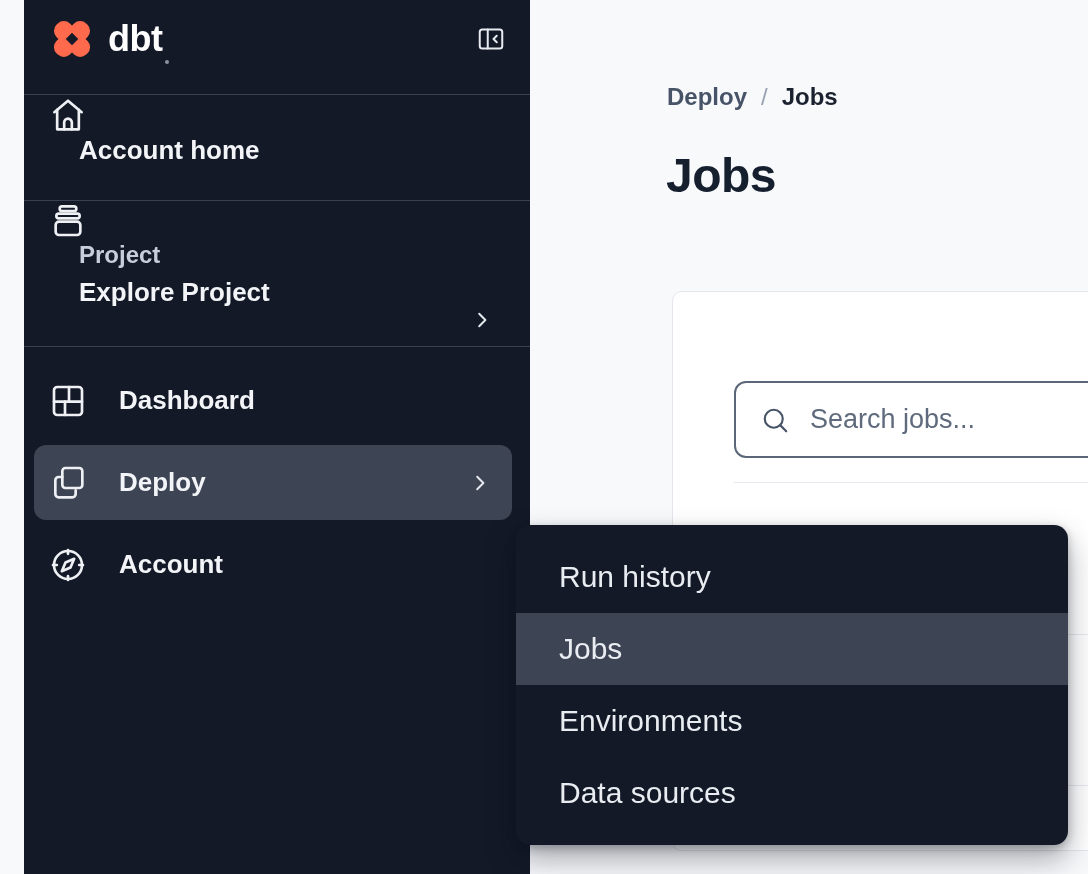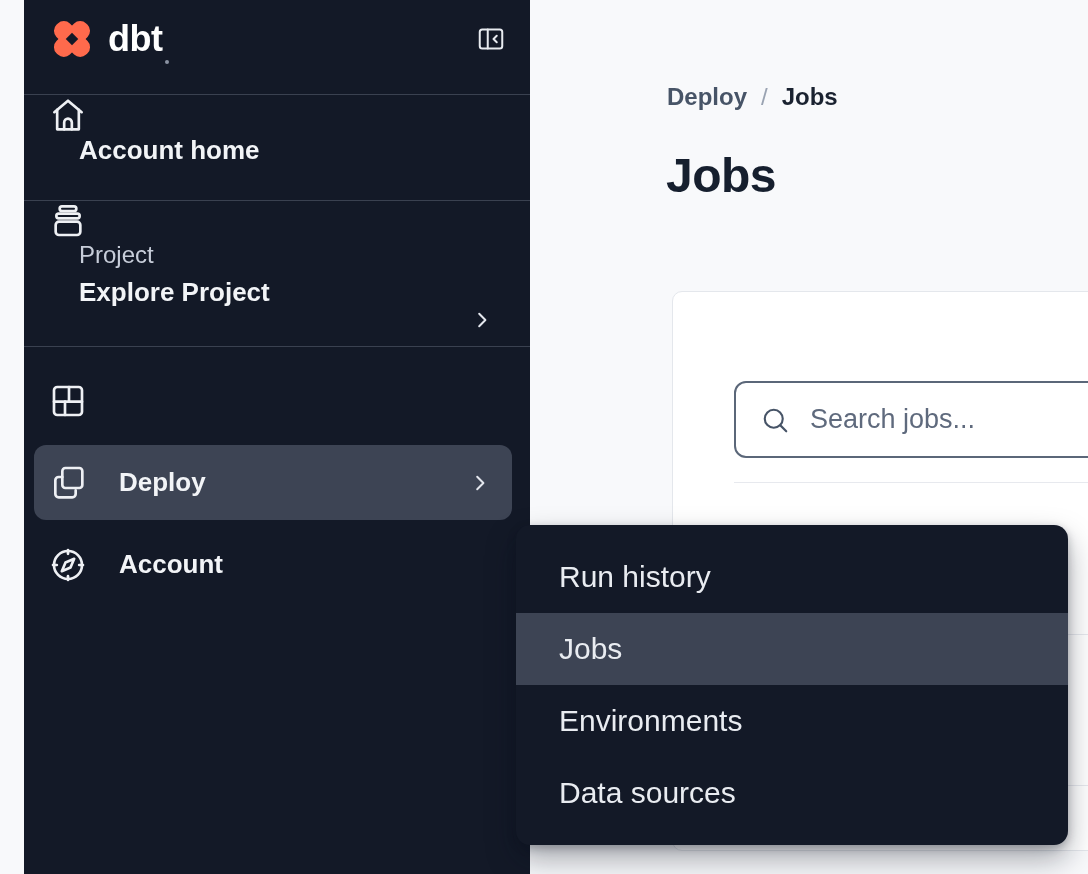--- a/index.html
+++ b/index.html
@@ -28,21 +28,21 @@
   }
   .side-row{
     box-sizing:border-box;display:flex;
     padding:0 36px 0 24px;border-bottom:1px solid #3a4150;cursor:pointer;flex-direction:column;
   }
   .row-account{height:106px;}
   .row-project{height:146px;}
   .icon40{width:40px;height:40px;flex:0 0 auto;color:#eef0f4;}
   .side-label{margin-left:31px;font-size:26px;font-weight:700;color:#f2f4f7;}
   .project-text{margin-left:31px;display:flex;flex-direction:column;gap:8px;}
-  .project-eyebrow{font-size:24px;font-weight:400;color:#c7cdd9;}
+  .project-eyebrow{font-size:24px;font-weight:700;color:#c7cdd9;}
   .project-name{font-size:26px;font-weight:700;color:#f2f4f7;}
   .chev{margin-left:auto;width:24px;height:24px;color:#e4e7ee;flex:0 0 auto;}
   .nav{padding-top:10px;}
   .nav-item{
     box-sizing:border-box;height:75px;margin:6px 18px 7px 10px;
     display:flex;align-items:center;padding:0 20px 0 14px;
     border-radius:12px;cursor:pointer;
   }
   .nav-item.active{background:#3d4454;}
 
@@ -159,20 +159,21 @@
 
       <div class="nav-item">
         <span class="icon40">
           <svg width="40" height="40" viewBox="0 0 24 24" fill="none" stroke="currentColor" stroke-width="1.6" stroke-linecap="round" stroke-linejoin="round">
             <rect x="3.6" y="3.6" width="16.8" height="16.8" rx="2"></rect>
             <path d="M3.6 12.4h16.8"></path>
             <path d="M12.6 3.6v8.8"></path>
             <path d="M10.2 12.4v8"></path>
           </svg>
         </span>
+        <span class="side-label">Dashboard</span>
       </div>
 
 
       <div class="nav-item active">
         <span class="icon40">
           <svg width="40" height="40" viewBox="0 0 24 24" fill="none" stroke="currentColor" stroke-width="1.6" stroke-linecap="round" stroke-linejoin="round">
             <rect x="8.6" y="3" width="12" height="12" rx="1.8"></rect>
             <path d="M8.6 8.4H6.4a2 2 0 0 0-2 2v8.2a2 2 0 0 0 2 2h8.2a2 2 0 0 0 2-2v-2.2"></path>
           </svg>
         </span>

